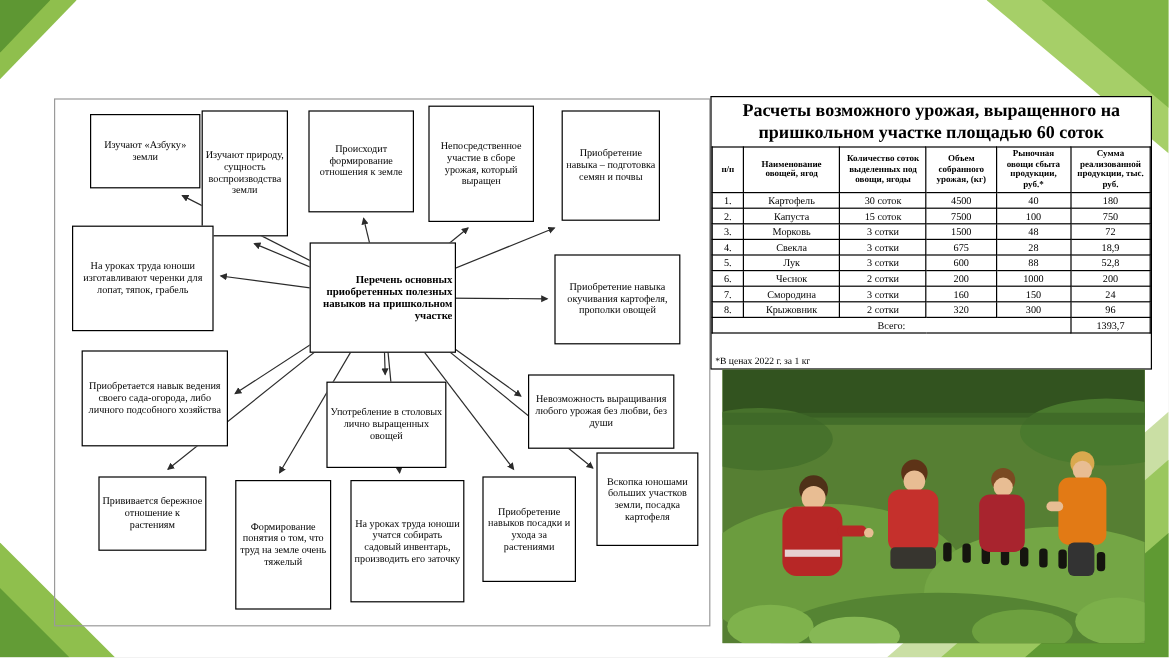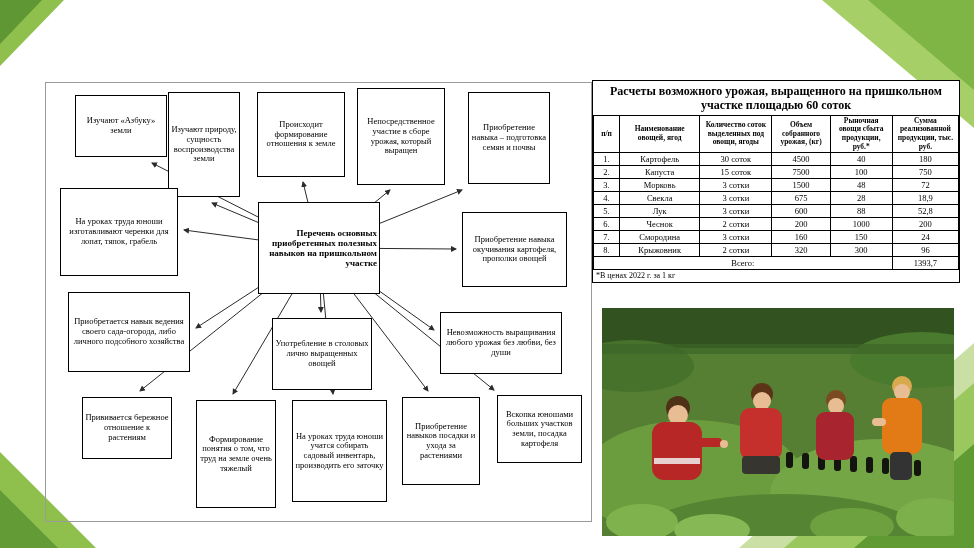--- a/index.html
+++ b/index.html
@@ -18,29 +18,29 @@
   .br3{right:0;bottom:0;width:120px;height:104px;clip-path:polygon(100% 0,100% 100%,0 100%);background:#5f9a33;}
   
   .frame{position:absolute;left:45px;top:82px;width:545px;height:438px;border:1px solid #9a9a9a;}
   .arrows{position:absolute;left:0;top:0;width:974px;height:548px;pointer-events:none;}
   .node{position:absolute;background:#fff;border:1px solid #000;box-sizing:border-box;
         display:flex;align-items:center;justify-content:center;text-align:center;
         font-size:8.5px;line-height:1.14;padding:2px;overflow-wrap:break-word;}
   .node.center{font-weight:bold;font-size:9px;text-align:right;}
   
   .tablebox{position:absolute;left:592px;top:80px;width:368px;background:#fff;border:1px solid #000;box-sizing:border-box;}
-  .tabletitle{font-weight:bold;font-size:12px;text-align:center;padding:3px 6px 2px 6px;line-height:1.2;}
+  .tabletitle{font-weight:bold;font-size:15px;text-align:center;padding:3px 6px 2px 6px;line-height:1.2;}
   table.harvest{border-collapse:collapse;width:100%;table-layout:fixed;}
   table.harvest th,table.harvest td{border:1px solid #000;padding:1px 2px;box-sizing:border-box;}
   table.harvest th{font-size:7.5px;font-weight:bold;text-align:center;line-height:1.15;}
   table.harvest td{font-size:8.5px;text-align:center;}
   td.name{text-align:left;}
   td.num{text-align:left;padding-left:4px;}
   td.total-label{text-align:left;padding-left:4px;}
-  .footnote{font-size:8px;padding:1px 3px 2px 3px;}
+  .footnote{font-size:8px;padding:1px 3px 2px 3px;margin-top:17px;}
   
   .photo{position:absolute;left:602px;top:308px;width:352px;height:228px;overflow:hidden;background:#567f33;}
   .photo svg{display:block;width:100%;height:100%;}
 </style>
 </head>
 <body>
 
 <div class="slide">
 
   <div class="deco tl1"></div>
@@ -88,21 +88,21 @@
   <div class="node" style="left:60px;top:188px;width:118px;height:88px">На уроках труда юноши изготавливают черенки для лопат, тяпок, грабель</div>
   <div class="node" style="left:68px;top:292px;width:122px;height:80px">Приобретается навык ведения своего сада-огорода, либо личного подсобного хозяйства</div>
   <div class="node center" style="left:258px;top:202px;width:122px;height:92px">Перечень основных приобретенных полезных навыков на пришкольном участке</div>
   <div class="node" style="left:462px;top:212px;width:105px;height:75px">Приобретение навыка окучивания картофеля, прополки овощей</div>
   <div class="node" style="left:440px;top:312px;width:122px;height:62px">Невозможность выращивания любого урожая без любви, без души</div>
   <div class="node" style="left:272px;top:318px;width:100px;height:72px">Употребление в столовых лично выращенных овощей</div>
   <div class="node" style="left:82px;top:397px;width:90px;height:62px">Прививается бережное отношение к растениям</div>
   <div class="node" style="left:196px;top:400px;width:80px;height:108px">Формирование понятия о том, что труд на земле очень тяжелый</div>
   <div class="node" style="left:292px;top:400px;width:95px;height:102px">На уроках труда юноши учатся собирать садовый инвентарь, производить его заточку</div>
   <div class="node" style="left:402px;top:397px;width:78px;height:88px">Приобретение навыков посадки и ухода за растениями</div>
-  <div class="node" style="left:497px;top:395px;width:85px;height:68px">Вскопка юношами больших участков земли, посадка картофеля</div>
+  <div class="node" style="left:497px;top:377px;width:85px;height:78px">Вскопка юношами больших участков земли, посадка картофеля</div>
 
   <div class="tablebox">
     <div class="tabletitle">Расчеты возможного урожая, выращенного на пришкольном участке площадью 60 соток</div>
     <table class="harvest">
       <colgroup>
         <col style="width:26px">
           <col style="width:80px">
           <col style="width:72px">
         <col style="width:58px">
           <col style="width:62px">

